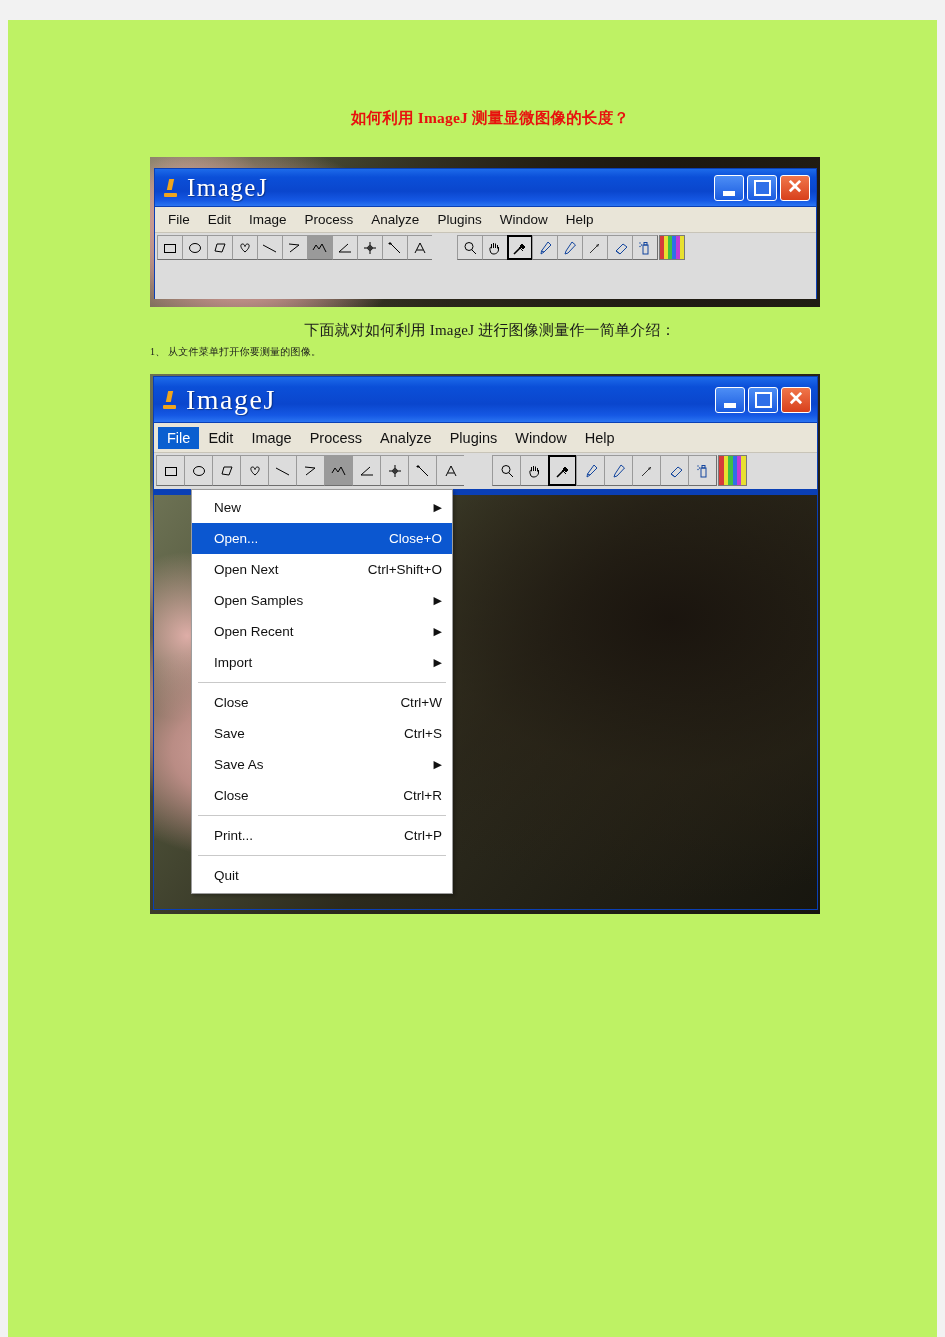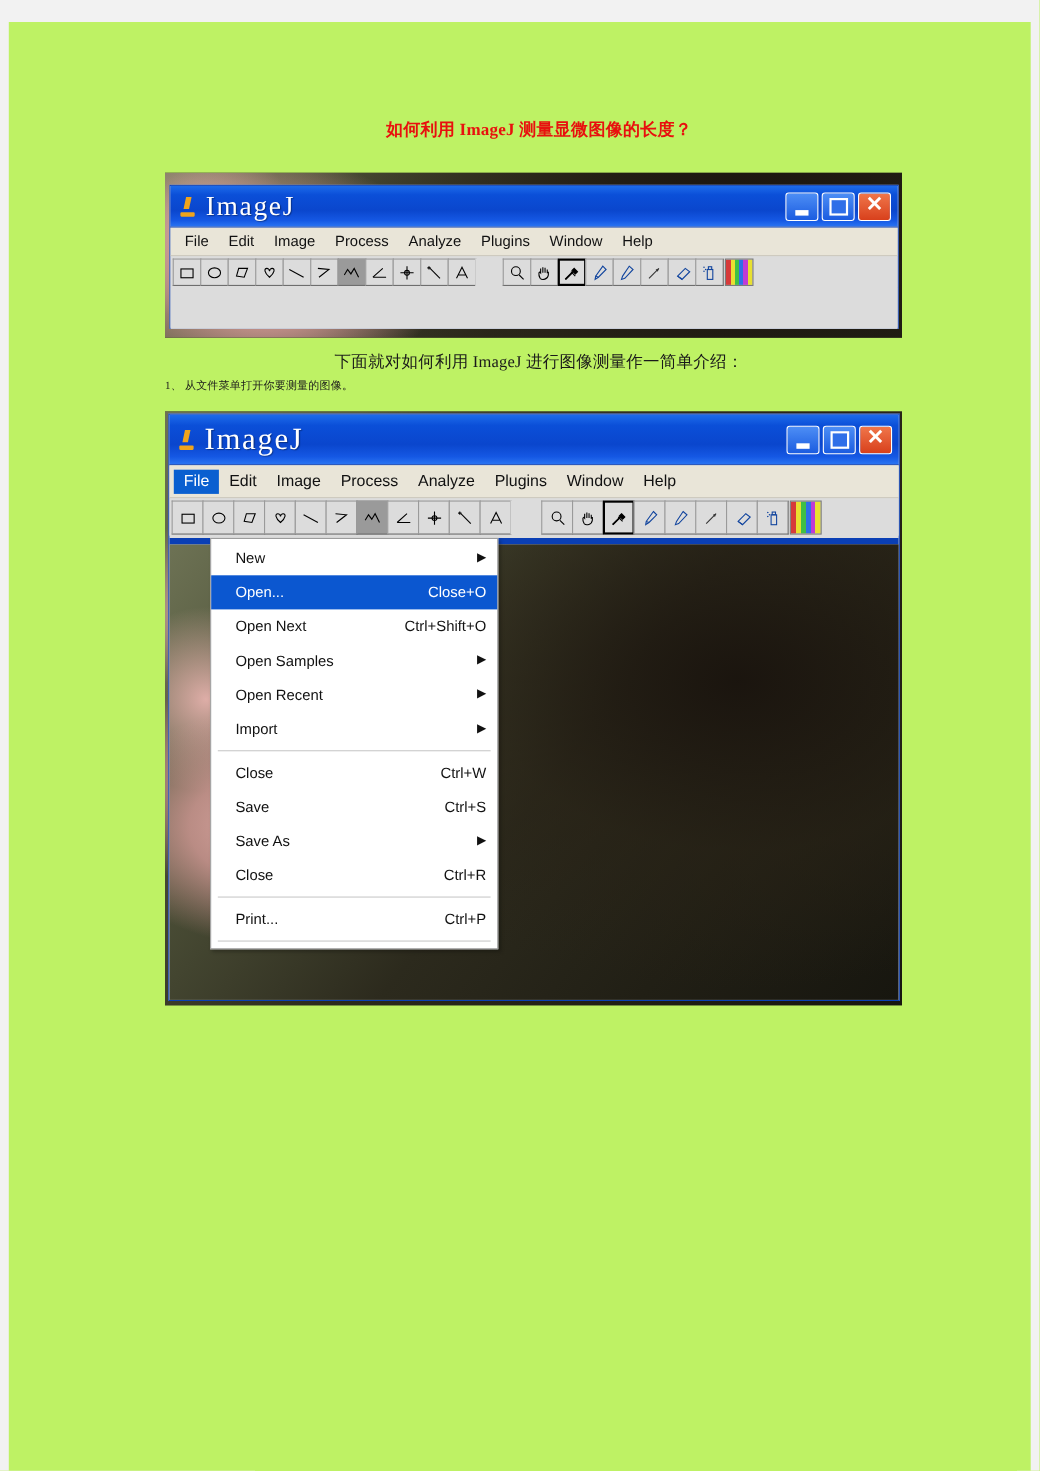--- a/index.html
+++ b/index.html
@@ -560,19 +560,22 @@
           <div class="msep"></div>
 
 
           <div class="mi">
             <span class="mlabel">Print...</span>
             <span class="mshort">Ctrl+P</span>
           </div>
 
           <div class="msep"></div>
 
+          <div class="mi">
+            <span class="mlabel">Quit</span>
+          </div>
         </div>
       </div>
     </div>
 
 
   </div>
 </div>
 
 </body></html>

